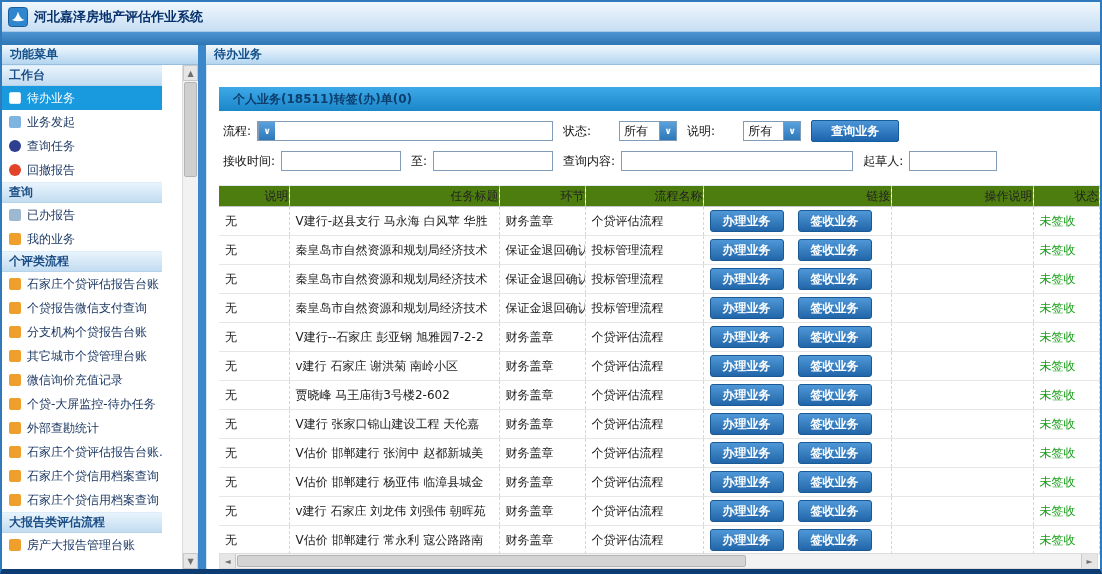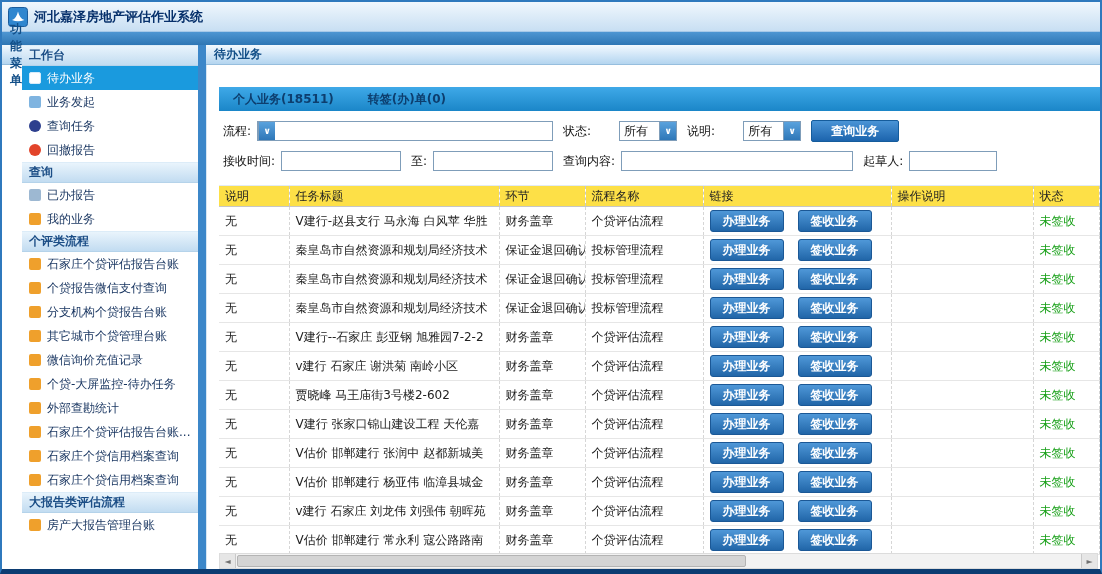--- a/index.html
+++ b/index.html
@@ -11,21 +11,21 @@
   .logo { width:20px; height:20px; margin-right:6px; display:inline-flex; }
   .app-title { font-size:13px; font-weight:bold; color:#06306b; }
   .blue-band { height:13px; background:linear-gradient(#4e96d2,#2e76b4); flex:0 0 13px; }
 
   .body-row { flex:1; display:flex; min-height:0; }
 
   
   .panel-title { height:20px; background:linear-gradient(#f3f9fe,#cfe5f7 55%,#b4d5ef); border-bottom:1px solid #96bede; color:#134f88; font-weight:bold; font-size:12px; display:flex; align-items:center; padding-left:8px; flex:0 0 20px; }
 
   
-  .sidebar { width:196px; flex:0 0 196px; display:flex; flex-direction:row; background:#fff; }
+  .sidebar { width:196px; flex:0 0 196px; display:flex; flex-direction:column; background:#fff; }
   .side-scroll-wrap { flex:1; display:flex; min-height:0;gap:20px; }
   .menu { width:180px; flex:1; overflow:hidden; }
   .menu-section-title { height:21px; background:linear-gradient(#e9f4fc,#c2dcf1); border-top:1px solid #dcecf8; border-bottom:1px solid #b5d3ea; display:flex; align-items:center; padding-left:7px; font-weight:bold; color:#1c4e86; }
   .menu-item { height:24px; display:flex; align-items:center; padding-left:7px; gap:6px; color:#16335f; cursor:pointer; white-space:nowrap; overflow:hidden; }
   .menu-item.selected { background:#1a9ade; color:#fff; }
   .mi { width:12px; height:12px; border-radius:2px; flex:0 0 12px; }
   .mi-white { background:#ffffff; border:1px solid #d8ecfa; }
   .mi-grid { background:#7fb4e0; }
   .mi-eye { background:#2d3f8e; border-radius:50%; }
   .mi-red { background:#e2442a; border-radius:50%; }
@@ -38,42 +38,42 @@
   .sb-btn { height:16px; background:#e6e6e6; border:1px solid #c9c9c9; color:#707070; font-size:8px; display:flex; align-items:center; justify-content:center; }
   .sb-thumb { height:95px; margin:1px; background:#cfcfcf; border:1px solid #b4b4b4; border-radius:2px; }
   .sb-spacer { flex:1; }
 
   .divider { width:8px; flex:0 0 8px; background:#3c87c9; }
 
   
   .main { flex:1; display:flex; flex-direction:column; min-width:0; background:#fff; }
   .main-inner { flex:1; position:relative; min-height:0; overflow:hidden; border-left:1px solid #d7e6f3; }
 
-  .tabbar { margin-top:22px; height:24px; background:linear-gradient(#3fa9e8,#1b86c8); display:flex; align-items:center; padding-left:14px; gap:34px; margin-left:12px; }
+  .tabbar { margin-top:22px; height:24px; background:linear-gradient(#3fa9e8,#1b86c8); display:flex; align-items:center; padding-left:14px; margin-left:12px; }
   .tab { color:#0d3e6e; font-weight:bold; cursor:pointer; }
 
   .filters { margin:8px 12px 0 12px; }
   .frow { display:flex; align-items:center; height:24px; margin-bottom:6px; gap:6px; }
   .flabel { color:#111; margin-left:4px; }
   .fselect { height:20px; border:1px solid #7f9db9; background:#fff; display:flex; align-items:stretch; }
   .fsel-val { flex:1; display:flex; align-items:center; padding-left:4px; color:#111; overflow:hidden; white-space:nowrap; }
   .fsel-arrow { width:17px; background:linear-gradient(#5aa2dd,#2e77b8); border-left:1px solid #7f9db9; display:flex; align-items:center; justify-content:center; }
   .fsel-arrow::before { content:"∨"; color:#fff; font-size:9px; font-weight:bold; }
   .sel-wide { width:296px; }
   .sel-sm { width:58px;margin-left:22px; }
   .ftext { height:20px; border:1px solid #7f9db9; padding:0 4px; font-size:12px; font-family:inherit; }
   .w-time { width:120px; }
   .w-content { width:232px; }
   .w-drafter { width:88px; }
   .query-btn { width:88px; height:22px; margin-left:4px; background:linear-gradient(#4a94d6,#1c64ad); border:1px solid #155c9c; border-radius:2px; color:#fff; font-weight:bold; font-size:12px; cursor:pointer; font-family:inherit; }
 
   
   .table-wrap { margin:12px 0 0 12px; overflow:hidden; height:372px; }
   table { border-collapse:collapse; table-layout:fixed; width:880px; }
-  th { height:21px; font-weight:normal; color:#222; text-align:left; padding-left:6px; border-right:1px dashed #c9c9c9; border-bottom:1px solid #c6c6c6; border-top:1px solid #e2ebf4; white-space:nowrap; overflow:hidden; background:#fde047; }
+  th { height:21px; font-weight:normal; color:#222; text-align:right; padding-left:6px; border-right:1px dashed #c9c9c9; border-bottom:1px solid #c6c6c6; border-top:1px solid #e2ebf4; white-space:nowrap; overflow:hidden; background:#4d7c0f; }
   td { height:29px; color:#222; padding-left:6px; border-right:1px dashed #d6d6d6; border-bottom:1px solid #e6e6e6; white-space:nowrap; overflow:hidden; }
   .c-status { color:#18a018; }
   .cell-actions { display:flex; align-items:center; gap:14px; }
   .act-btn { width:74px; height:22px; background:linear-gradient(#4f98d8,#2166a8); border:1px solid #1b5896; border-radius:3px; color:#fff; font-weight:bold; font-size:12px; cursor:pointer; font-family:inherit; }
 
   
   .hscrollbar { position:absolute; left:12px; right:2px; bottom:0; height:16px; background:#f2f2f2; border:1px solid #dcdcdc; display:flex; align-items:stretch; }
   .hsb-btn { width:16px; background:#e6e6e6; border-right:1px solid #c9c9c9; color:#707070; font-size:8px; display:flex; align-items:center; justify-content:center; }
   .hsb-btn.right { border-right:none; border-left:1px solid #c9c9c9; }
   .hsb-thumb { width:58%; margin:1px 0 1px 1px; background:#d4d4d4; border:1px solid #b4b4b4; border-radius:2px; }

